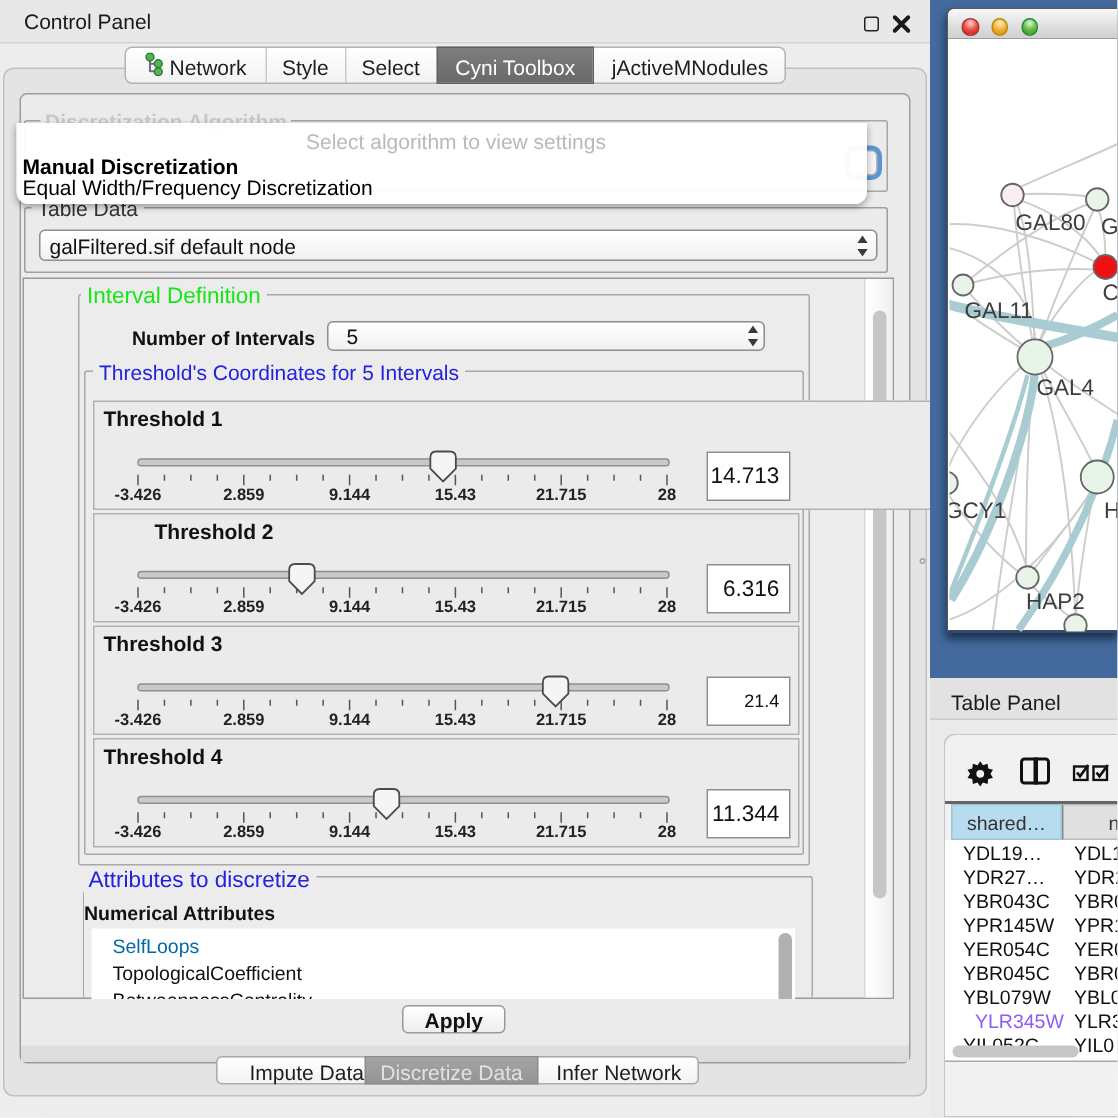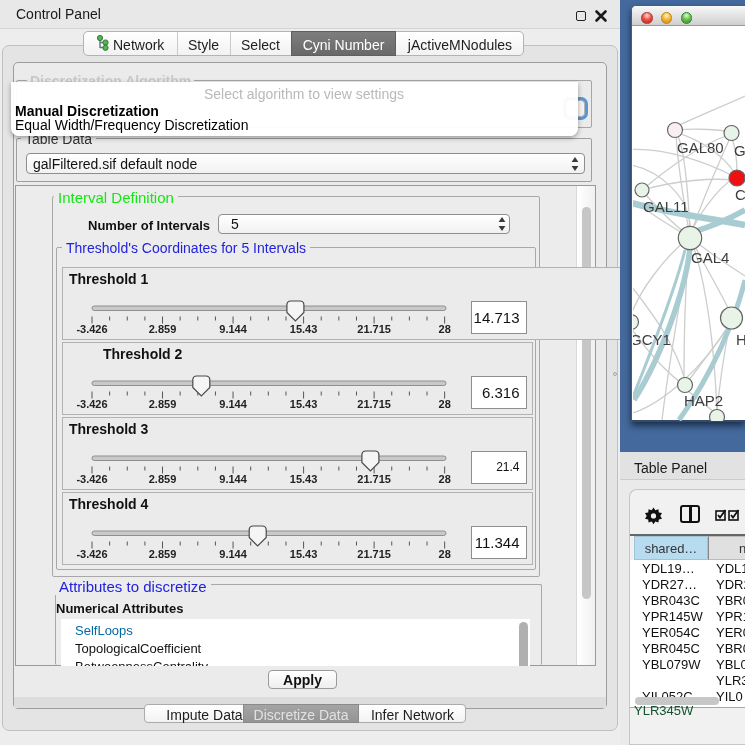--- a/index.html
+++ b/index.html
@@ -29,21 +29,21 @@
   <div class="abs" style="left:230px;top:32px;width:1px;height:23px;background:#c9c9c9;"></div>
   <svg class="abs" style="left:96px;top:35px;" width="14" height="16" viewBox="0 0 14 16">
     <path d="M4 3 L4 13 M4 7.5 L9 7.5 M4 12.5 L9 12.5" stroke="#67737e" stroke-width="1.4" fill="none"></path>
     <circle cx="4" cy="3" r="2.6" fill="#55b555" stroke="#2f7a33" stroke-width="1"></circle>
     <circle cx="9.5" cy="7.5" r="2.6" fill="#55b555" stroke="#2f7a33" stroke-width="1"></circle>
     <circle cx="9.5" cy="12.8" r="2.6" fill="#55b555" stroke="#2f7a33" stroke-width="1"></circle>
   </svg>
   <div class="abs" style="left:113px;top:37px;font-size:14px;color:#1d1d1d;">Network</div>
   <div class="abs" style="left:177px;top:37px;width:53px;text-align:center;font-size:14px;color:#1d1d1d;">Style</div>
   <div class="abs" style="left:230px;top:37px;width:61px;text-align:center;font-size:14px;color:#1d1d1d;">Select</div>
-  <div class="abs" style="left:291px;top:37px;width:105px;text-align:center;font-size:14px;color:#ffffff;">Cyni Number</div>
+  <div class="abs" style="left:291px;top:37px;width:105px;text-align:center;font-size:14px;color:#ffffff;">Cyni Toolbox</div>
   <div class="abs" style="left:396px;top:37px;width:128px;text-align:center;font-size:14px;color:#1d1d1d;">jActiveMNodules</div>
 
   <div class="abs" style="left:13px;top:62px;width:594px;height:647px;background:#ebebeb;border:1px solid #9d9d9d;border-radius:5px;"></div>
 
   <div class="abs" style="left:16px;top:80px;width:576px;height:48px;border:1px solid #a6a6a6;border-radius:2px;"></div>
   <div class="abs" style="left:27px;top:73px;background:#ebebeb;padding:0 3px;font-size:14px;font-weight:bold;color:#c9c9c9;">Discretization Algorithm</div>
 
   <div class="abs" style="left:566px;top:100px;width:19px;height:17px;background:#f4f4f4;border:1px solid #b5b5b5;border-radius:4px;box-shadow:0 0 0 3px #5d95d3;"></div>
 
   <div class="abs" style="left:16px;top:138px;width:576px;height:44px;border:1px solid #9f9f9f;border-radius:2px;"></div>
@@ -341,21 +341,21 @@
         <div class="abs" style="left:12px;top:102.5px;width:70px;height:16px;font-size:13px;color:#111;line-height:16px;overflow:hidden;">YBR043C</div>
         <div class="abs" style="left:86px;top:102.5px;width:40px;height:16px;font-size:13px;color:#111;line-height:16px;">YBR0</div>
         <div class="abs" style="left:12px;top:118.5px;width:70px;height:16px;font-size:13px;color:#111;line-height:16px;overflow:hidden;">YPR145W</div>
         <div class="abs" style="left:86px;top:118.5px;width:40px;height:16px;font-size:13px;color:#111;line-height:16px;">YPR1</div>
         <div class="abs" style="left:12px;top:134.5px;width:70px;height:16px;font-size:13px;color:#111;line-height:16px;overflow:hidden;">YER054C</div>
         <div class="abs" style="left:86px;top:134.5px;width:40px;height:16px;font-size:13px;color:#111;line-height:16px;">YER0</div>
         <div class="abs" style="left:12px;top:150.5px;width:70px;height:16px;font-size:13px;color:#111;line-height:16px;overflow:hidden;">YBR045C</div>
         <div class="abs" style="left:86px;top:150.5px;width:40px;height:16px;font-size:13px;color:#111;line-height:16px;">YBR0</div>
         <div class="abs" style="left:12px;top:166.5px;width:70px;height:16px;font-size:13px;color:#111;line-height:16px;overflow:hidden;">YBL079W</div>
         <div class="abs" style="left:86px;top:166.5px;width:40px;height:16px;font-size:13px;color:#111;line-height:16px;">YBL0</div>
-        <div class="abs" style="left:4px;top:182.5px;width:70px;height:16px;font-size:13px;color:#14532d;line-height:16px;overflow:hidden;margin-top:30px;">YLR345W</div>
+        <div class="abs" style="left:20px;top:182.5px;width:70px;height:16px;font-size:13px;color:#8b5cf6;line-height:16px;overflow:hidden;">YLR345W</div>
         <div class="abs" style="left:86px;top:182.5px;width:40px;height:16px;font-size:13px;color:#111;line-height:16px;">YLR3</div>
         <div class="abs" style="left:12px;top:198.5px;width:70px;height:16px;font-size:13px;color:#111;line-height:16px;overflow:hidden;">YIL052C</div>
         <div class="abs" style="left:86px;top:198.5px;width:40px;height:16px;font-size:13px;color:#111;line-height:16px;">YIL0</div>
       </div>
 
     <div class="abs" style="left:5px;top:207px;width:84px;height:8px;background:#c7c7c7;border-radius:4px;"></div>
   </div>
 
 </div>
 

